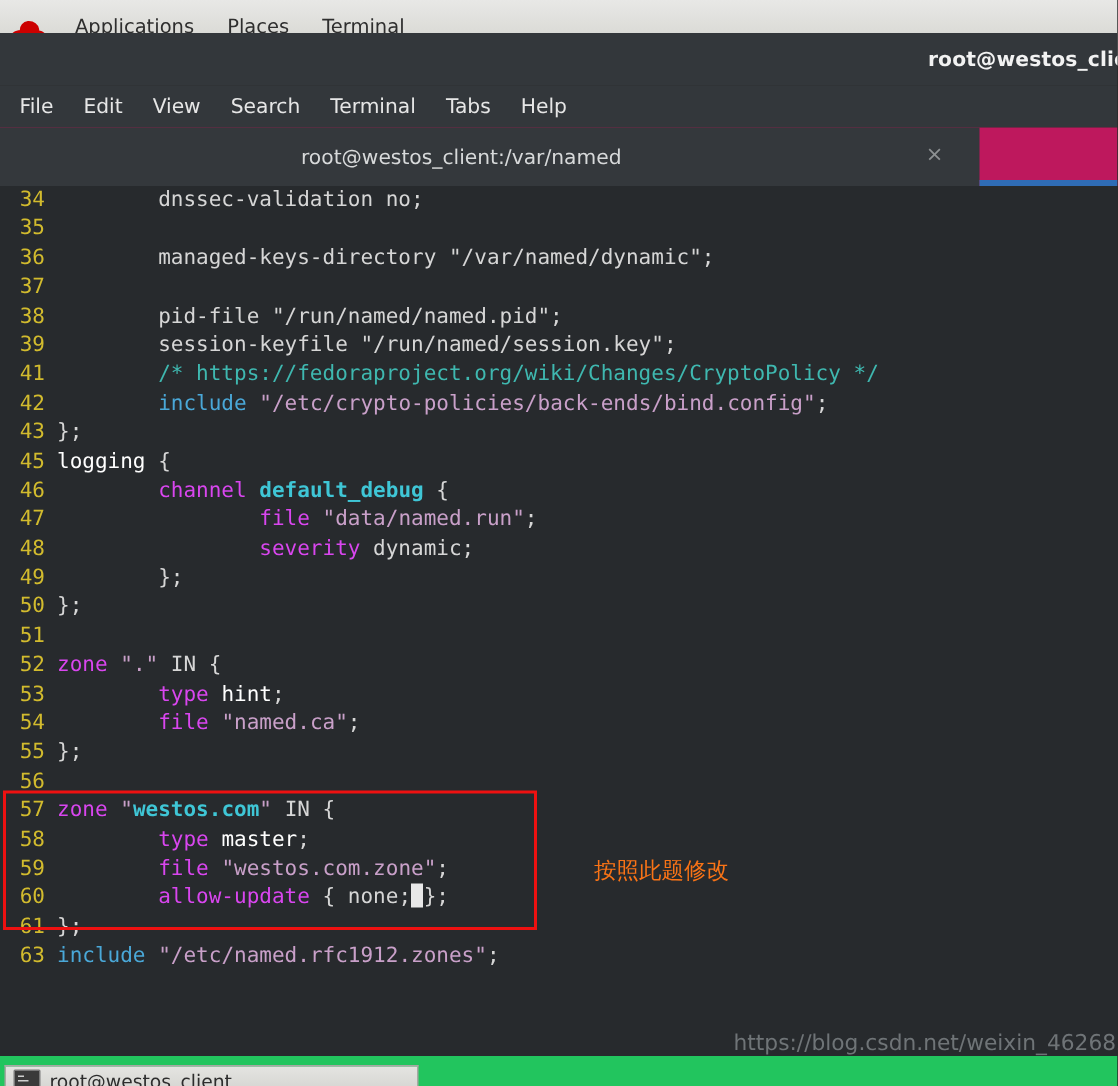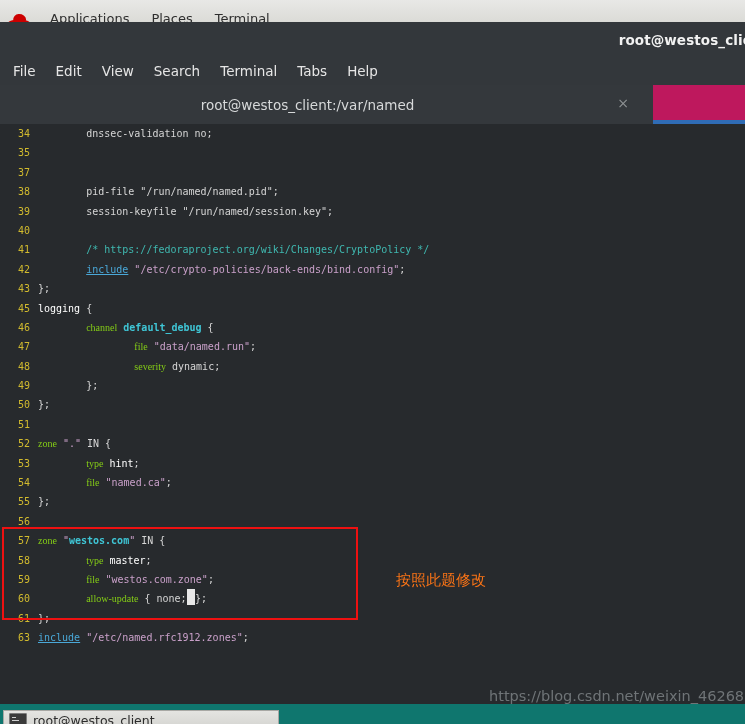--- a/index.html
+++ b/index.html
@@ -145,39 +145,39 @@
     position: absolute;
     left: 0; top: 124px;
     width: 745px; height: 580px;
     background: #272a2d;
     overflow: hidden;
     font-family: "DejaVu Sans Mono", monospace;
   }
   .code-line {
     position: relative;
     height: 19.4px;
-    font-size: 10px;
+    font-size: 14px;
     line-height: 19.4px;
     white-space: pre;
   }
   .lineno {
     display: inline-block;
     width: 30px;
     text-align: right;
     color: #d2bb2e;
     margin-right: 8px;
   }
   .code {
     color: #d6d6d6;
   }
-  .tok-kw     { color: #84cc16; font-family: Liberation Serif, serif; }           
+  .tok-kw     { color: #d946ef; }           
   .tok-green  { color: #ffffff; }           
   .tok-str    { color: #c9a0c9; }           
   .tok-cyan   { color: #3fb8b0; }           
-  .tok-blue   { color: #4aa8d8; text-decoration: underline; }           
+  .tok-blue   { color: #4aa8d8; }           
   .tok-id     { color: #3fc6d6; font-weight: bold; }  
   .tok-plain  { color: #d6d6d6; }
   .cursor {
     display: inline-block;
     width: 8.42px;
     height: 16px;
     background: #e8e8e8;
     vertical-align: -3px;
   }
 
@@ -211,21 +211,21 @@
     font-size: 14.5px;
     color: #6f7477;
     white-space: nowrap;
   }
 
   
   #taskbar {
     position: absolute;
     left: 0; top: 704px;
     width: 745px; height: 20px;
-    background: #0f766e;
+    background: #22c55e;
     box-sizing: border-box;
   }
   #taskbar-button {
     position: absolute;
     left: 3px; top: 6px;
     width: 276px; height: 20px;
     background: linear-gradient(to bottom, #e4e4e1, #d2d2ce);
     border: 1px solid #a8a8a4;
     border-bottom: none;
     display: flex;
@@ -294,24 +294,24 @@
     <div id="tab-title">root@westos_client:/var/named</div>
     <div id="tab-close">×</div>
   </div>
   <div id="tab-underline"></div>
 </div>
 
 <div id="terminal-body">
   <div id="code-lines">
       <div class="code-line"><span class="lineno">34</span><span class="code"><span class="tok-plain">        </span><span class="tok-plain">dnssec-validation no;</span></span></div>
       <div class="code-line"><span class="lineno">35</span><span class="code"></span></div>
+      <div class="code-line"><span class="lineno">36</span><span class="code"><span class="tok-plain">        </span><span class="tok-plain">managed-keys-directory </span><span class="tok-plain">"/var/named/dynamic"</span><span class="tok-plain">;</span></span></div>
       <div class="code-line"><span class="lineno">37</span><span class="code"></span></div>
       <div class="code-line"><span class="lineno">38</span><span class="code"><span class="tok-plain">        </span><span class="tok-plain">pid-file "/run/named/named.pid";</span></span></div>
       <div class="code-line"><span class="lineno">39</span><span class="code"><span class="tok-plain">        </span><span class="tok-plain">session-keyfile "/run/named/session.key";</span></span></div>
-      <div class="code-line"><span class="lineno">40</span><span class="code"></span></div>
       <div class="code-line"><span class="lineno">41</span><span class="code"><span class="tok-plain">        </span><span class="tok-cyan">/* https://fedoraproject.org/wiki/Changes/CryptoPolicy */</span></span></div>
       <div class="code-line"><span class="lineno">42</span><span class="code"><span class="tok-plain">        </span><span class="tok-blue">include</span><span class="tok-plain"> </span><span class="tok-str">"/etc/crypto-policies/back-ends/bind.config"</span><span class="tok-plain">;</span></span></div>
       <div class="code-line"><span class="lineno">43</span><span class="code"><span class="tok-plain">};</span></span></div>
       <div class="code-line"><span class="lineno">45</span><span class="code"><span class="tok-green">logging</span><span class="tok-plain"> {</span></span></div>
       <div class="code-line"><span class="lineno">46</span><span class="code"><span class="tok-plain">        </span><span class="tok-kw">channel</span><span class="tok-plain"> </span><span class="tok-id">default_debug</span><span class="tok-plain"> {</span></span></div>
       <div class="code-line"><span class="lineno">47</span><span class="code"><span class="tok-plain">                </span><span class="tok-kw">file</span><span class="tok-plain"> </span><span class="tok-str">"data/named.run"</span><span class="tok-plain">;</span></span></div>
       <div class="code-line"><span class="lineno">48</span><span class="code"><span class="tok-plain">                </span><span class="tok-kw">severity</span><span class="tok-plain"> dynamic;</span></span></div>
       <div class="code-line"><span class="lineno">49</span><span class="code"><span class="tok-plain">        };</span></span></div>
       <div class="code-line"><span class="lineno">50</span><span class="code"><span class="tok-plain">};</span></span></div>
       <div class="code-line"><span class="lineno">51</span><span class="code"></span></div>

